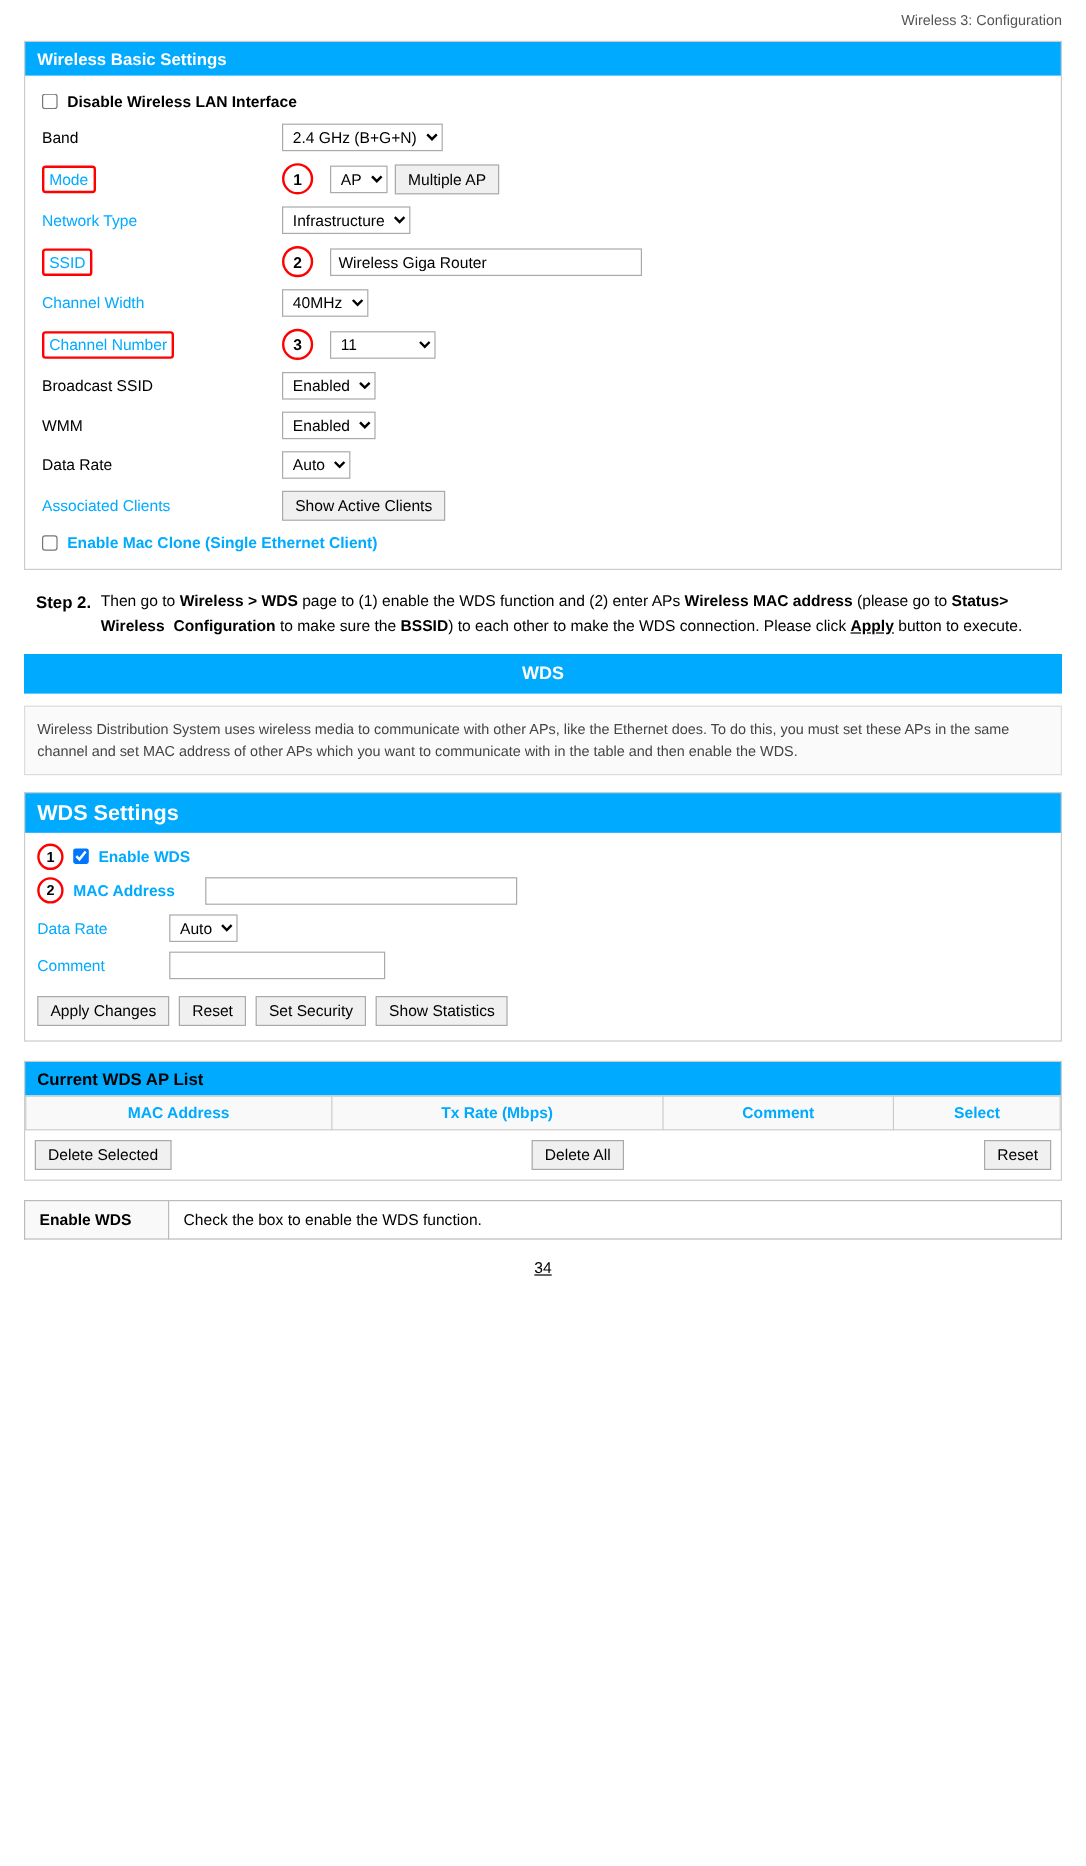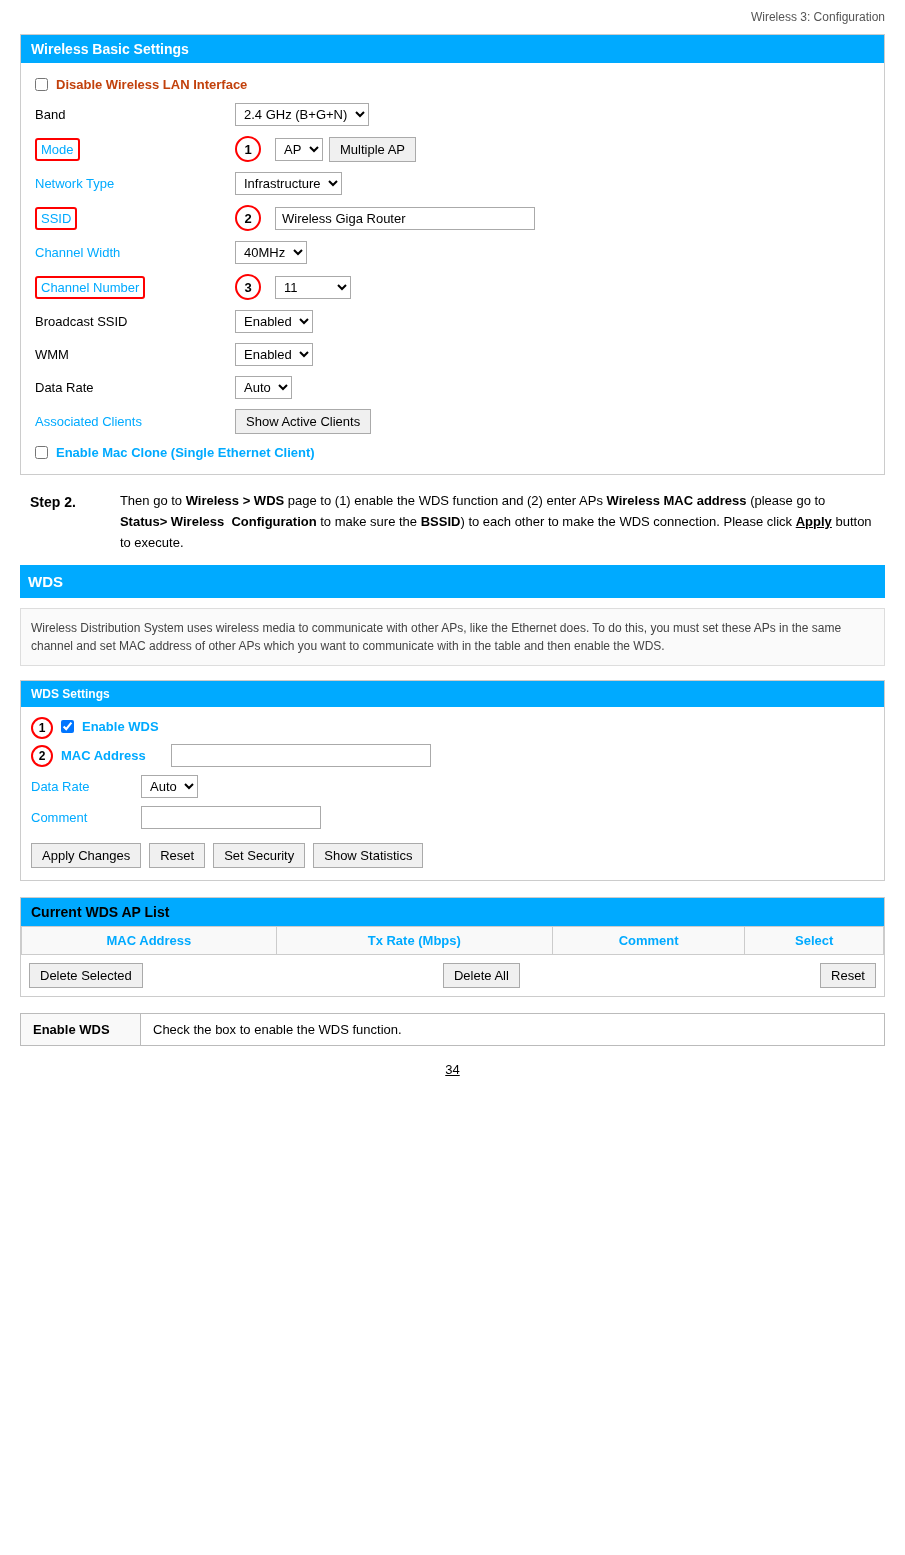--- a/index.html
+++ b/index.html
@@ -93,41 +93,42 @@
       color: #000;
       font-weight: bold;
       font-size: 13px;
       margin-right: 8px;
       flex-shrink: 0;
     }
     .ssid-input {
       width: 260px;
     }
     .channel-select {
-      width: 76px;
+      width: 88px;
     }
     
     .disable-row {
       display: flex;
       align-items: center;
       gap: 8px;
       padding: 6px 4px;
     }
     
     .step-block {
       margin: 12px 0;
       padding: 0 10px;
       line-height: 1.6;
     }
     
     .wds-title-bar {
       background: #00aaff;
       color: #fff;
       font-weight: bold;
       font-size: 15px;
+      text-align: center;
       padding: 8px;
       margin-bottom: 10px;
     }
     
     .info-text {
       border: 1px solid #ddd;
       background: #fafafa;
       padding: 10px;
       font-size: 12px;
       color: #444;
@@ -136,21 +137,21 @@
     }
     
     .wds-panel {
       border: 1px solid #ccc;
       margin-bottom: 16px;
     }
     .wds-panel-title {
       background: #00aaff;
       color: #fff;
       font-weight: bold;
-      font-size: 12px;
+      font-size: 18px;
       padding: 6px 10px;
     }
     .wds-panel-body {
       padding: 8px 10px;
     }
     .enable-wds-row {
       display: flex;
       align-items: center;
       gap: 8px;
       padding: 4px 0 6px 0;
@@ -247,21 +248,21 @@
 <div class="page-header">
   <span>Wireless 3: Configuration</span>
 </div>
 
 <div class="panel">
   <div class="panel-title">Wireless Basic Settings</div>
   <div class="panel-body">
 
     <div class="disable-row">
       <input type="checkbox" style="">
-      <span style="color:#c2410c; font-weight:bold;">Disable Wireless LAN Interface</span>
+      <span style="color:#000000; font-weight:bold;">Disable Wireless LAN Interface</span>
     </div>
 
     <div class="form-row">
       <div class="form-label black">Band</div>
       <div class="form-control-area">
         <select>
           <option>2.4 GHz (B+G+N)</option>
         </select>
       </div>
     </div>
@@ -357,21 +358,21 @@
       <input type="checkbox" style="">
       <span style="color:#00aaff; font-weight:bold;">Enable Mac Clone (Single Ethernet Client)</span>
     </div>
 
   </div>
 </div>
 
 <div class="step-block">
   <div style="display:flex; gap:8px;">
     <span style="font-size:14px; font-weight:bold; white-space:nowrap;">Step 2.</span>
-    <span style="line-height:1.6;margin-left:36px;">
+    <span style="line-height:1.6;">
       Then go to <strong>Wireless &gt; WDS</strong> page to (1) enable the WDS function and (2) enter APs <strong>Wireless MAC address</strong> (please go to <strong>Status&gt; Wireless&nbsp; Configuration</strong> to make sure the <strong>BSSID</strong>) to each other to make the WDS connection. Please click <span style="text-decoration:underline; font-weight:bold;">Apply</span> button to execute.
     </span>
   </div>
 </div>
 
 <div class="wds-title-bar">WDS</div>
 
 <div class="info-text">Wireless Distribution System uses wireless media to communicate with other APs, like the Ethernet does. To do this, you must set these APs in the same channel and set MAC address of other APs which you want to communicate with in the table and then enable the WDS.</div>
 
 <div class="wds-panel">

